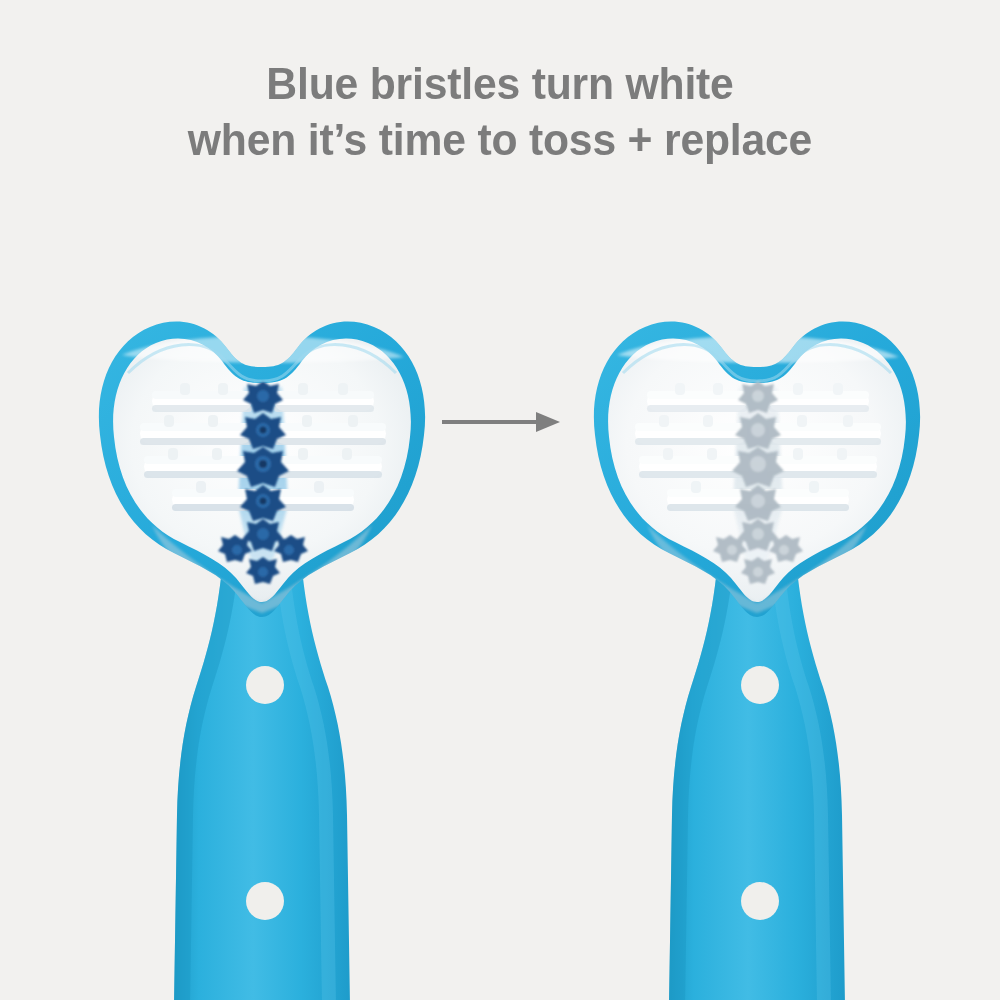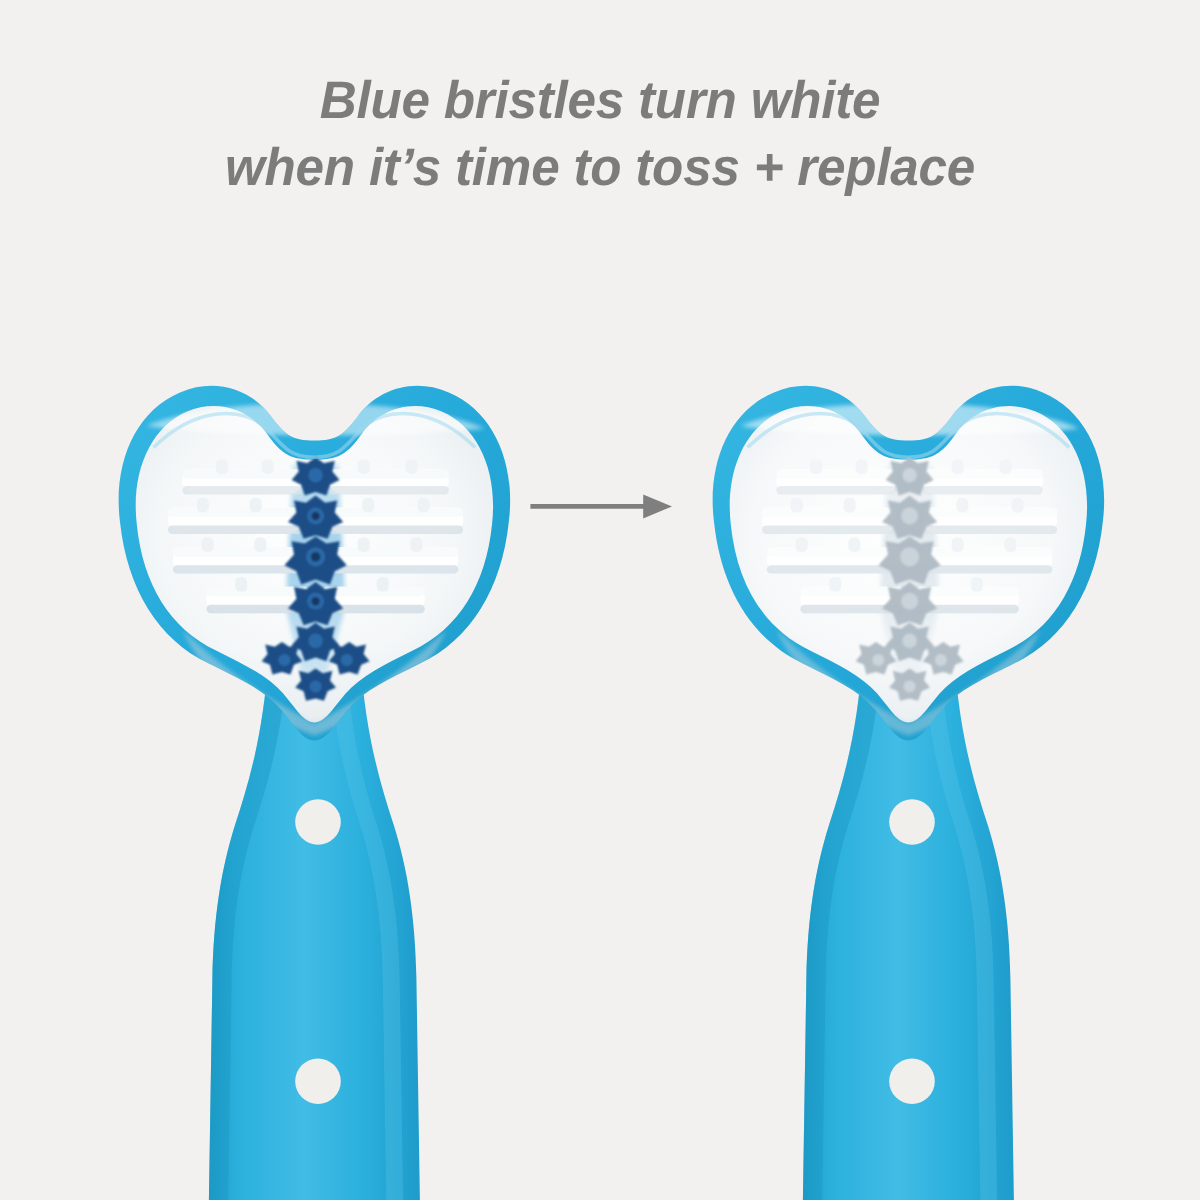--- a/index.html
+++ b/index.html
@@ -14,21 +14,20 @@
     font-family: "Liberation Sans", sans-serif;
     overflow: hidden;
     position: relative;
   }
 
   #stage {
     position: relative;
     width: 816px;
     height: 1000px;
     background: #f2f1ef;
-    font-style: italic;
   }
 
   
   #headline {
     position: absolute;
     top: 56px;
     left: 0;
     width: 1000px;
     text-align: center;
     color: #7c7c7c;

